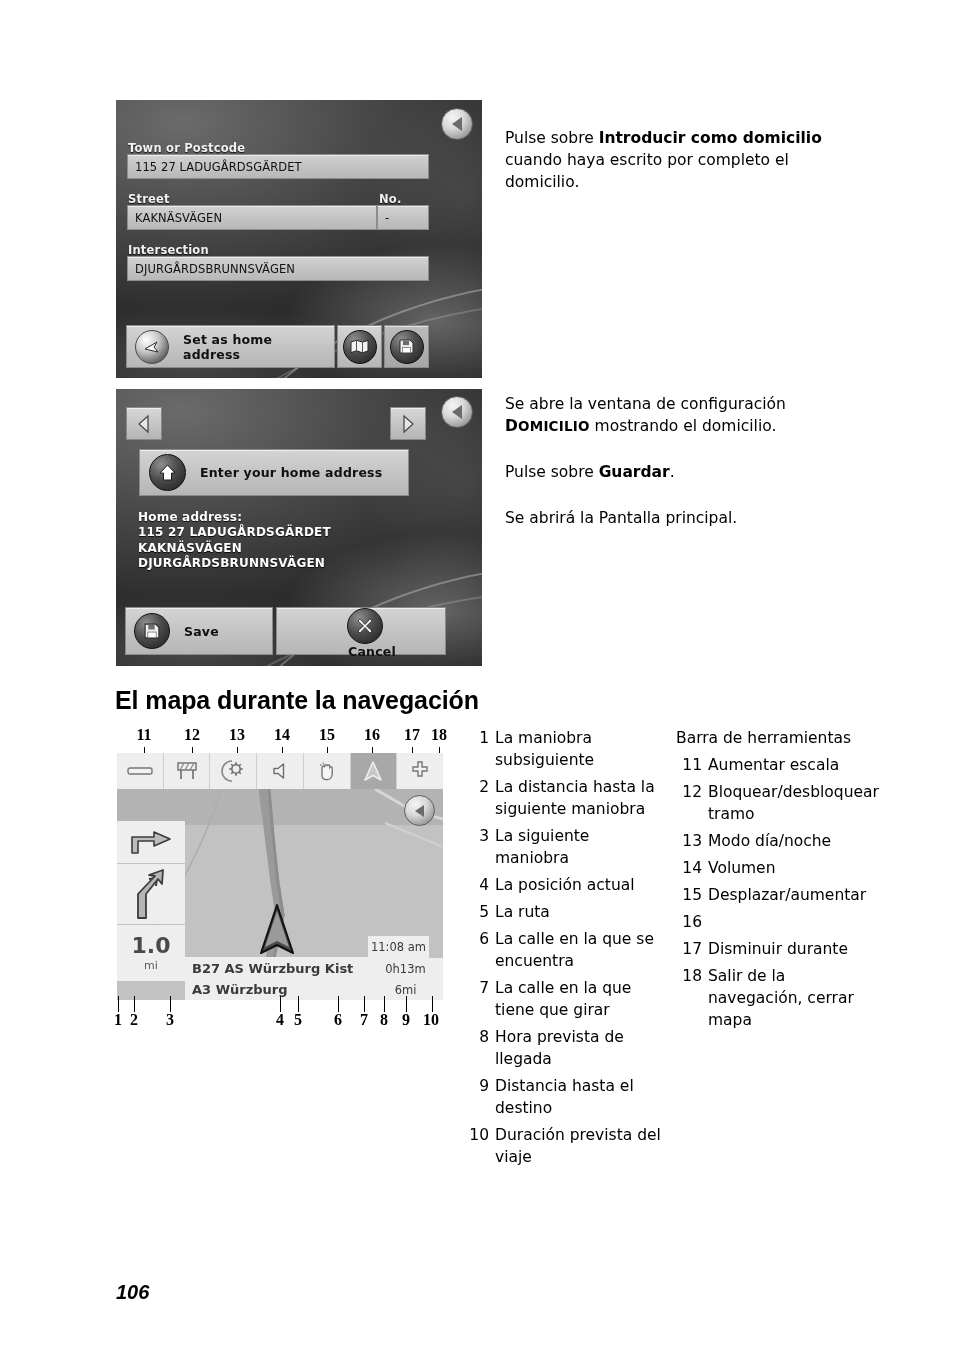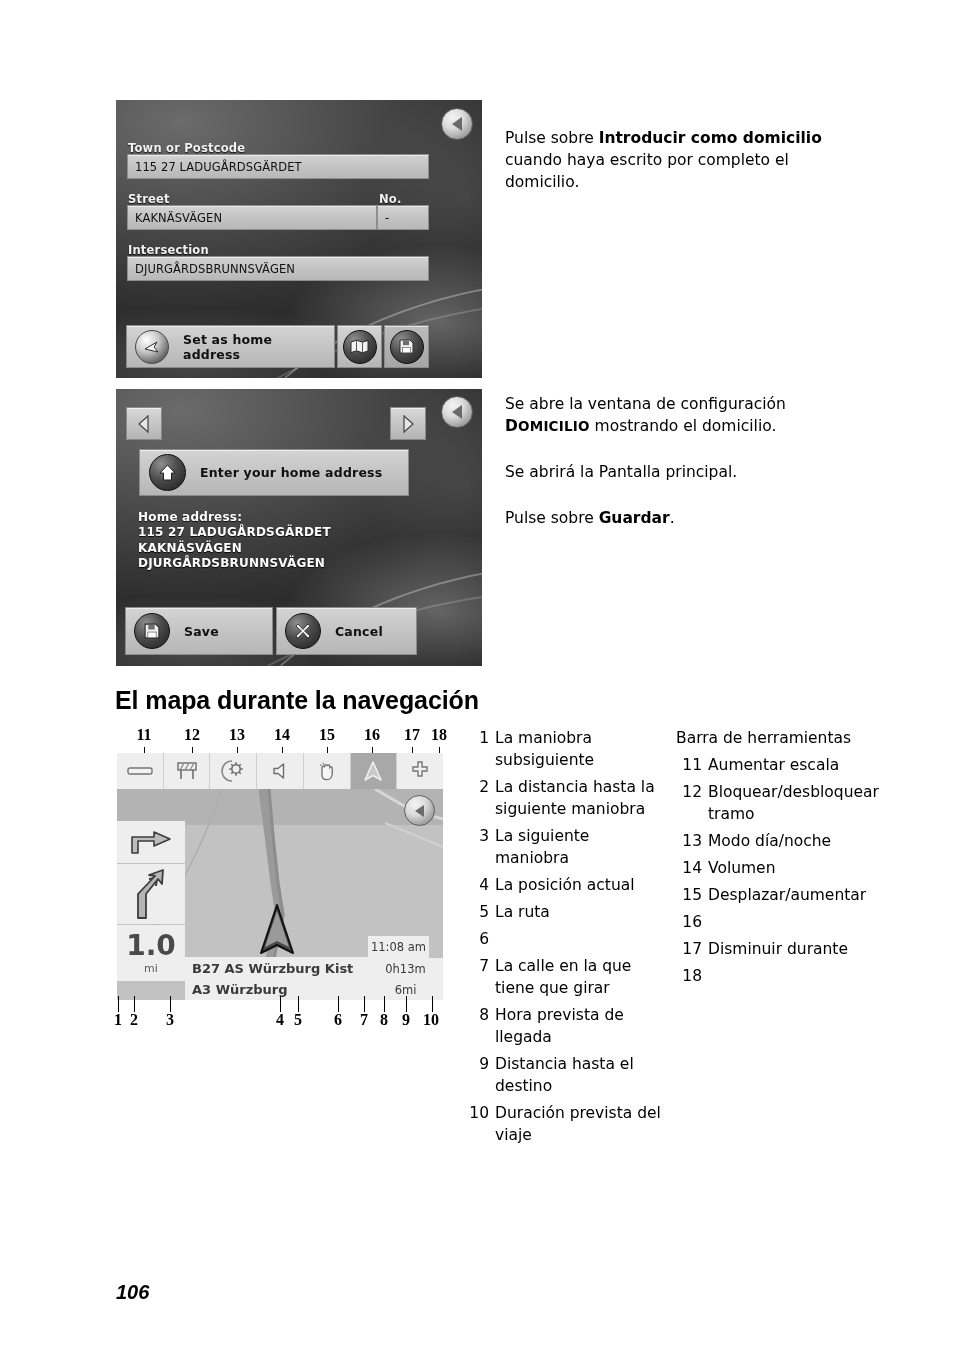--- a/index.html
+++ b/index.html
@@ -218,21 +218,21 @@
     background: #eeeeee;
     display: flex; align-items: center; justify-content: center;
     box-sizing: border-box;
   }
   .dist-big {
     position: absolute;
     background: #eeeeee;
     display: flex; flex-direction: column; align-items: center; justify-content: center;
     box-sizing: border-box;
   }
-  .dist-big .num { font-weight: bold; font-size: 28px; color: #4a4a4a; line-height: 1; }
+  .dist-big .num { font-weight: bold; font-size: 22px; color: #4a4a4a; line-height: 1; }
   .dist-big .unit { font-size: 11px; color: #5a5a5a; margin-top: 2px; }
 
   
   .cnum {
     position: absolute;
     font-family: "Liberation Serif", serif;
     font-size: 16px;
     font-weight: bold;
     color: #000;
     text-align: center;
@@ -354,45 +354,45 @@
     <span class="circ-dark" style="width:34px;height:34px;">
       <svg width="18" height="18" viewBox="0 0 17 17" aria-hidden="true">
         <path d="M2 2 h10 l3 3 v10 H2 Z" fill="#f0f0f0" stroke="#2a2a2a" stroke-width="1"></path>
         <rect x="5" y="2.6" width="6" height="4.5" fill="#6d6d6d"></rect>
         <rect x="4.5" y="9.5" width="8" height="5.3" fill="#ffffff" stroke="#777" stroke-width="0.8"></rect>
       </svg>
     </span>
     <span class="lbl" style="margin-left:14px;">Save</span>
   </div>
 
-  <div class="dev-btn" style="left:160px; top:218px; width:141px; height:48px; padding-left:8px;">
+  <div class="dev-btn" style="left:160px; top:218px; width:170px; height:48px; padding-left:8px;flex-direction:column;">
     <span class="circ-dark" style="width:34px;height:34px;">
       <svg width="18" height="18" viewBox="0 0 18 18" aria-hidden="true">
         <path d="M4 2 L9 7.5 L14 2 L16 4 L10.5 9 L16 14 L14 16 L9 10.5 L4 16 L2 14 L7.5 9 L2 4 Z" fill="#ffffff" stroke="#1f1f1f" stroke-width="0.8"></path>
       </svg>
     </span>
     <span class="lbl" style="margin-left:14px;">Cancel</span>
   </div>
 </div>
 
 <div class="body-text abs" style="left:505px; top:103px; width:345px;margin-top:24px;">
   <p class="para">
     <span>Pulse sobre </span><b>Introducir como domicilio</b><span> cuando haya escrito por completo el domicilio.</span>
   </p>
 </div>
 
 <div class="body-text abs" style="left:505px; top:393px; width:345px;">
   <p class="para">
     <span>Se abre la ventana de configuración </span><span class="smallcaps"><span class="big">D</span><span>OMICILIO</span></span><span> mostrando el domicilio.</span>
   </p>
   <p class="para" style="margin-top:24px;">
-    <span>Se abrirá la Pantalla principal.</span>
+    <span>Pulse sobre </span><b>Guardar</b><span>.</span>
   </p>
   <p class="para" style="margin-top:24px;">
-    <span>Pulse sobre </span><b>Guardar</b><span>.</span>
+    <span>Se abrirá la Pantalla principal.</span>
   </p>
 </div>
 
 <h1 class="h1" style="left:115px; top:686px; margin:0;">El mapa durante la navegación</h1>
 
 <div class="abs" style="left:110px; top:726px; width:345px; height:28px;">
   <div class="cnum" style="left:23px; top:0; width:22px;">11</div>
   <div class="cnum" style="left:71px; top:0; width:22px;">12</div>
   <div class="cnum" style="left:116px; top:0; width:22px;">13</div>
   <div class="cnum" style="left:161px; top:0; width:22px;">14</div>
@@ -541,20 +541,21 @@
   <div class="lg-row">
     <div class="lg-num">4</div>
     <div class="lg-txt">La posición actual</div>
   </div>
   <div class="lg-row">
     <div class="lg-num">5</div>
     <div class="lg-txt">La ruta</div>
   </div>
   <div class="lg-row">
     <div class="lg-num">6</div>
+    <div class="lg-txt">La calle en la que se encuentra</div>
   </div>
   <div class="lg-row">
     <div class="lg-num">7</div>
     <div class="lg-txt">La calle en la que tiene que girar</div>
   </div>
   <div class="lg-row">
     <div class="lg-num">8</div>
     <div class="lg-txt">Hora prevista de llegada</div>
   </div>
   <div class="lg-row">
@@ -591,16 +592,17 @@
   </div>
   <div class="lg-row">
     <div class="lg-num">16</div>
   </div>
   <div class="lg-row">
     <div class="lg-num">17</div>
     <div class="lg-txt">Disminuir durante</div>
   </div>
   <div class="lg-row">
     <div class="lg-num">18</div>
+    <div class="lg-txt">Salir de la navegación, cerrar mapa</div>
   </div>
 </div>
 
 <div class="pageno" style="left:116px; top:1281px;font-style:italic;">106</div>
 
 </body></html>

